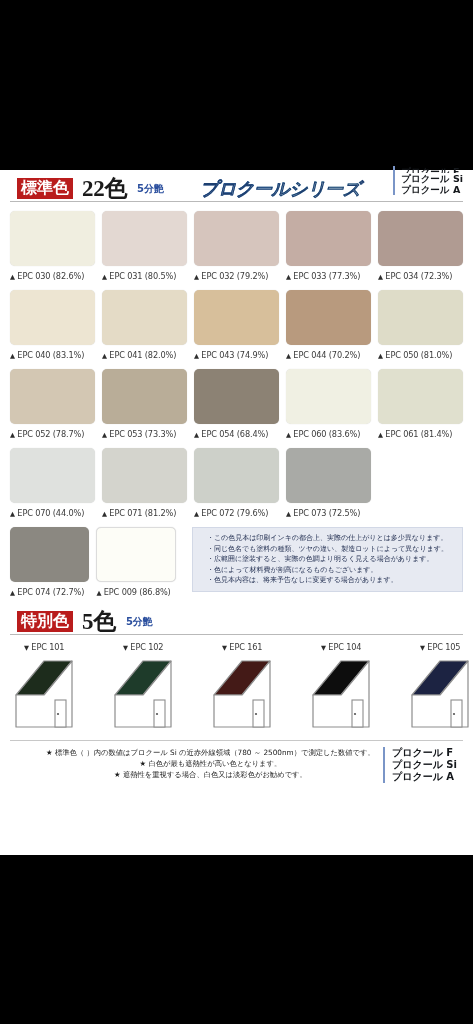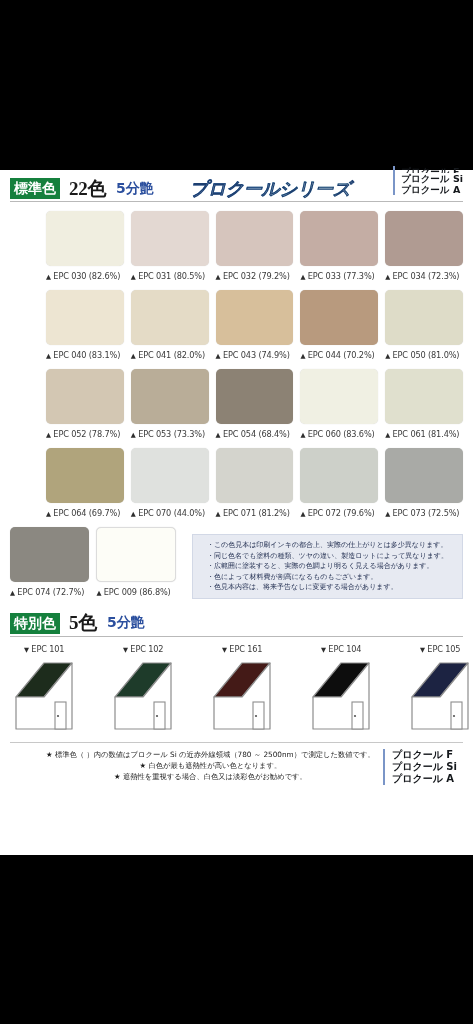--- a/index.html
+++ b/index.html
@@ -35,39 +35,40 @@
 
   
   .sec-head {
     display: flex;
     align-items: center;
     height: 26px;
     border-bottom: 1px solid #b9b9b9;
     position: relative;
   }
   .sec-chip {
-    background: #15803d;
+    background: #b91c1c;
     color: #ffffff;
     font-weight: bold;
-    font-size: 14px;
+    font-size: 16px;
     line-height: 18px;
     padding: 1px 4px 2px 4px;
     letter-spacing: 0px;
     font-family: "DejaVu Sans", sans-serif;
+    margin-left: 7px;
   }
   .sec-count {
     font-family: "Liberation Serif", serif;
-    font-size: 19px;
+    font-size: 23px;
     font-weight: bold;
     color: #1a1a1a;
     margin-left: 9px;
     letter-spacing: -0.3px;
   }
   .sec-gloss {
-    font-size: 14px;
+    font-size: 10px;
     font-weight: bold;
     color: #2b4f9e;
     margin-left: 10px;
     font-family: "DejaVu Sans", sans-serif;
   }
   .sec-brand {
     margin-left: 36px;
     font-size: 18px;
     font-weight: bold;
     font-style: italic;
@@ -95,21 +96,20 @@
     white-space: nowrap;
     font-family: "DejaVu Sans", sans-serif;
   }
   .clip-top { height: 7px; overflow: hidden; }
 
   
   .grid-row {
     display: flex;
     gap: 7px;
     margin-top: 9px;
-    margin-left: 36px;
   }
   .cell { width: 85px; }
   .chip {
     height: 55px;
     border-radius: 5px;
     box-shadow: 0 0 1px rgba(0,0,0,.18);
   }
   .chip-label {
     margin-top: 5px;
     font-size: 8.2px;
@@ -130,21 +130,20 @@
     color: #1b1b1b;
     line-height: 11px;
     font-family: "DejaVu Sans", sans-serif;
   }
   .note-star .jis {
     color: #21409a;
     display: block;
     margin-left: 9px;
   }
   .note-box {
-    margin-top: 7px;
     background: #e7eaf2;
     border: 1px solid #d2d8e6;
     padding: 5px 14px;
   }
   .note-box div {
     font-size: 7px;
     line-height: 10.5px;
     color: #1d2a4d;
     white-space: nowrap;
     font-family: "DejaVu Sans", sans-serif;
@@ -297,25 +296,20 @@
           </div>
           <div class="cell">
             <div class="chip" style="background-color: rgb(224, 224, 206);"></div>
             <div class="chip-label tri-up"><span>EPC 061</span>
                  <span>(81.4%)</span></div>
           </div>
         </div>
 
         <div class="grid-row">
           <div class="cell">
-            <div class="chip" style="background-color: rgb(176, 164, 124);"></div>
-            <div class="chip-label tri-up"><span>EPC 064</span>
-                 <span>(69.7%)</span></div>
-          </div>
-          <div class="cell">
             <div class="chip" style="background-color: rgb(223, 225, 222);"></div>
             <div class="chip-label tri-up"><span>EPC 070</span>
                  <span>(44.0%)</span></div>
           </div>
           <div class="cell">
             <div class="chip" style="background-color: rgb(212, 212, 205);"></div>
             <div class="chip-label tri-up"><span>EPC 071</span>
                  <span>(81.2%)</span></div>
           </div>
           <div class="cell">

